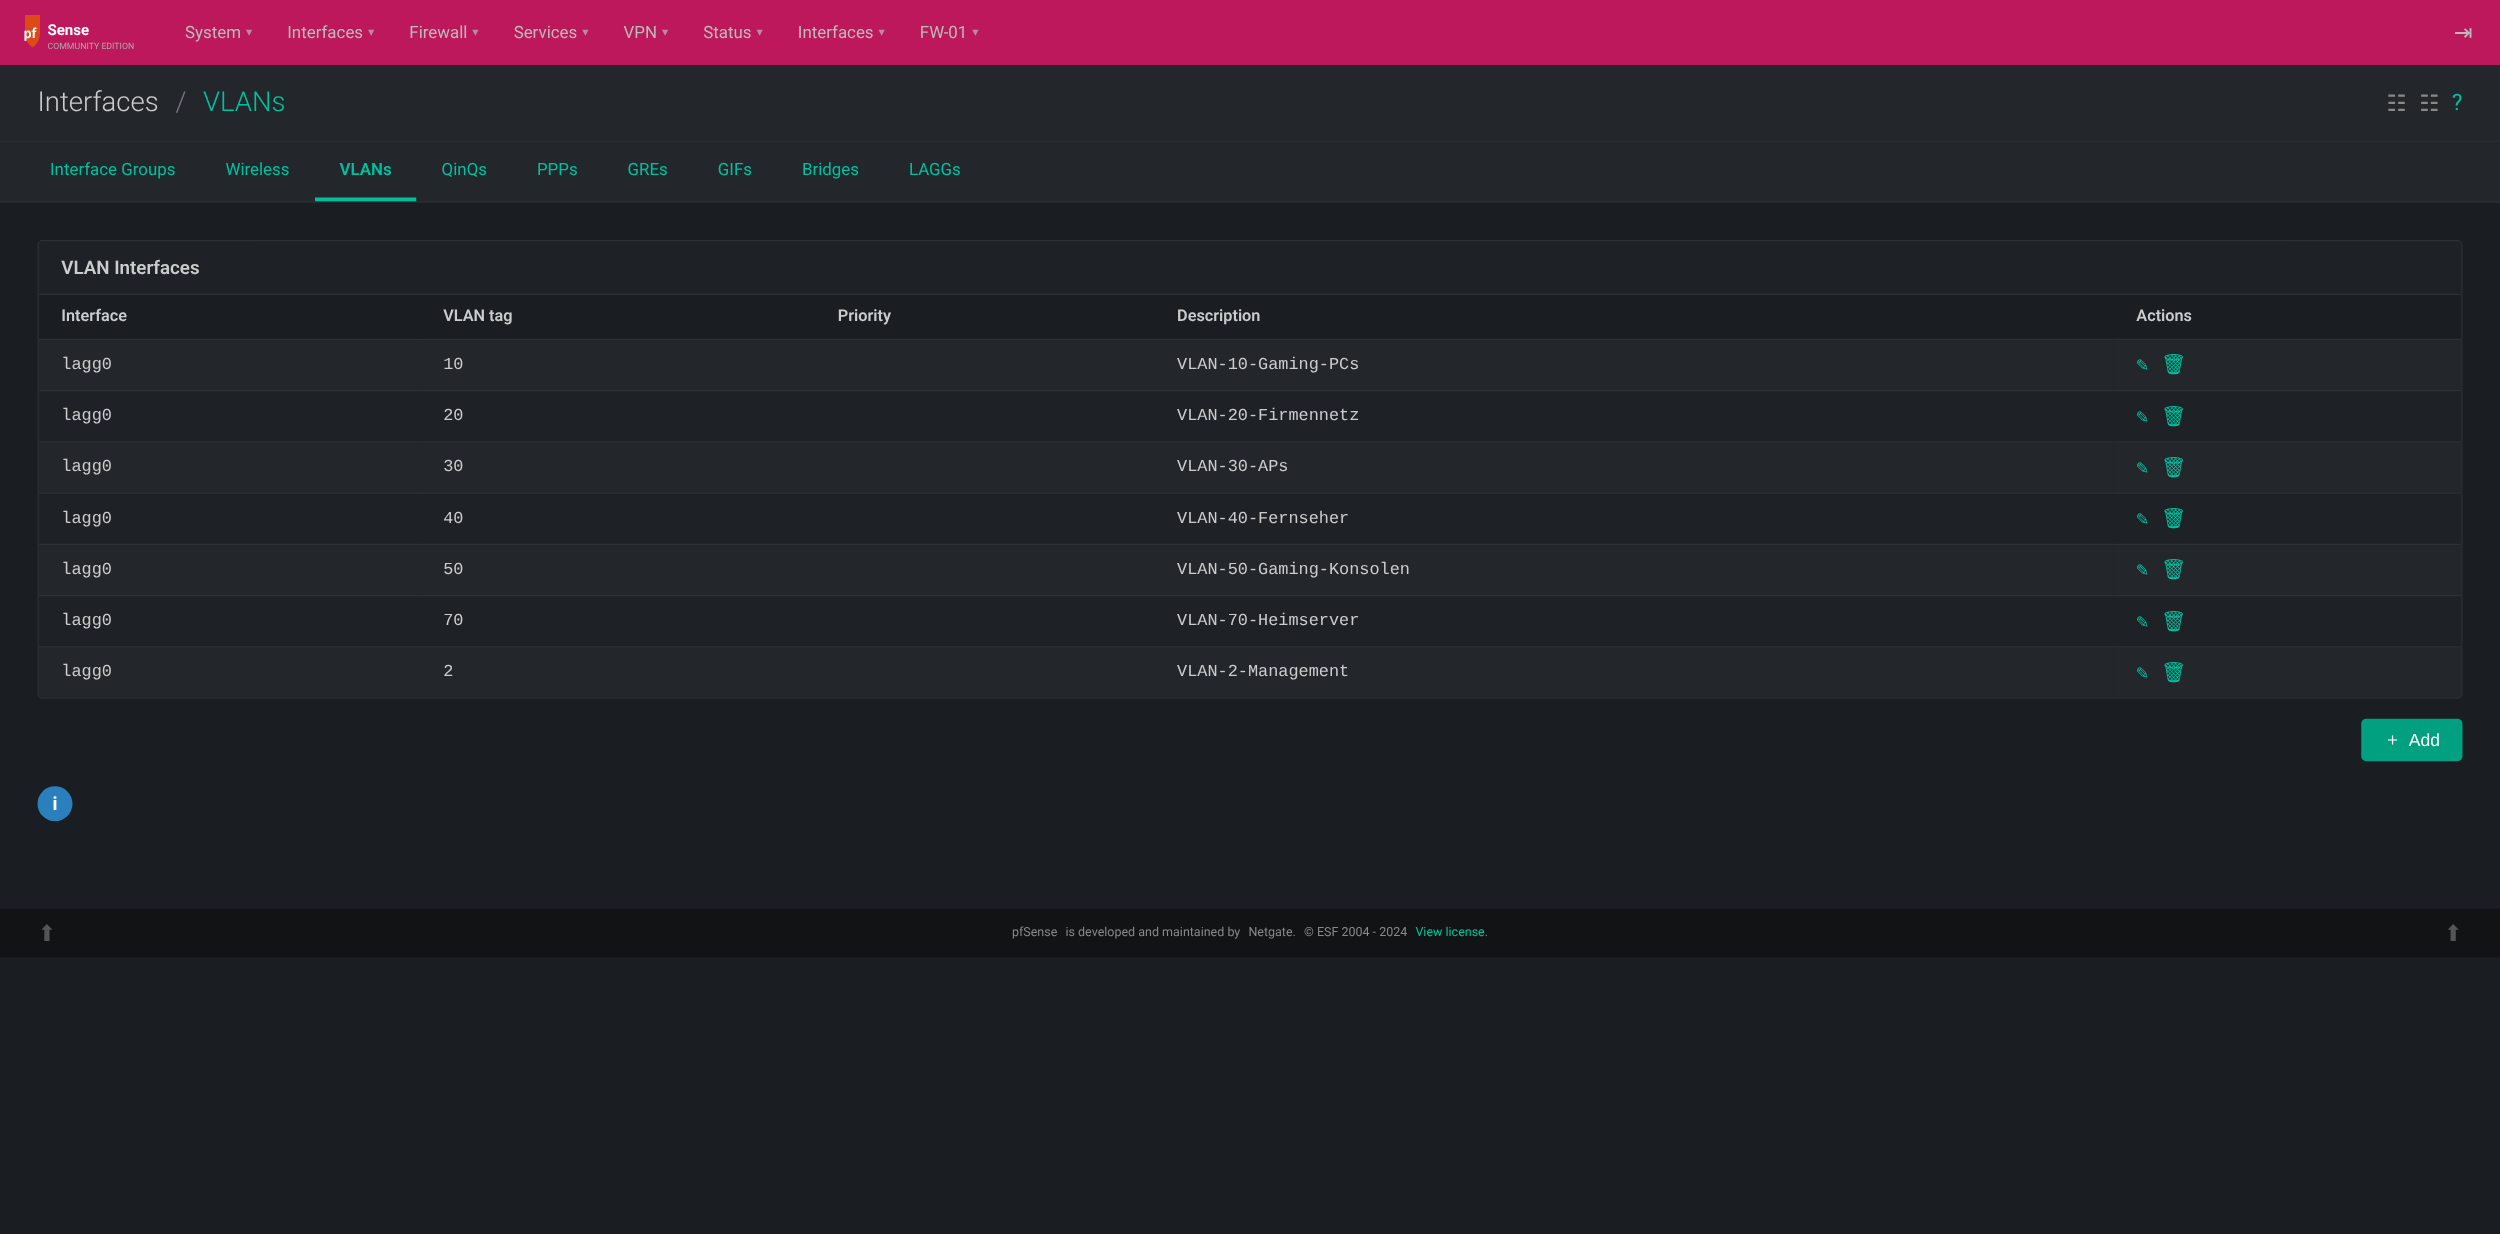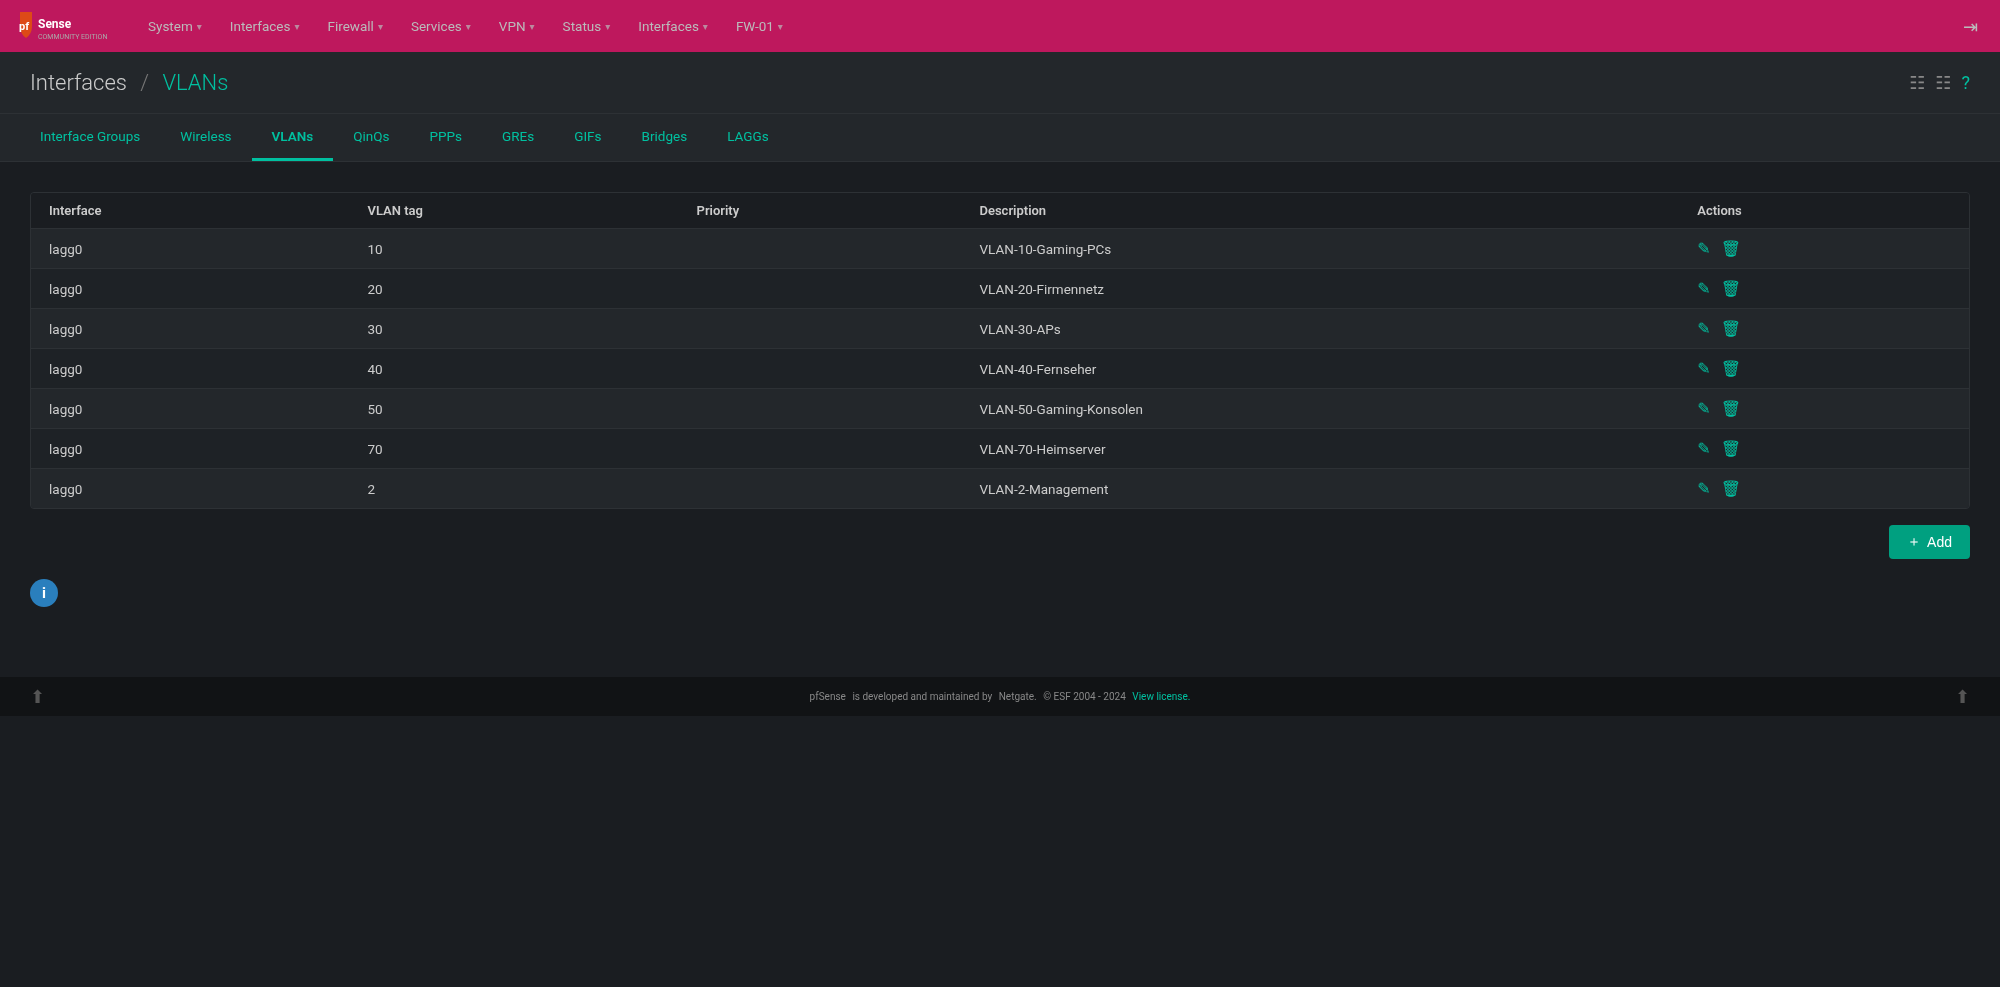--- a/index.html
+++ b/index.html
@@ -142,20 +142,21 @@
     .data-table tbody tr:nth-child(odd) {
       background: #23272b;
     }
     .data-table tbody tr:last-child {
       border-bottom: none;
     }
     .data-table tbody td {
       padding: 10px 18px;
       font-size: 13.5px;
       color: #ccc;
+      font-family: Liberation Mono, monospace;
     }
     .actions-cell {
       display: flex;
       gap: 10px;
       align-items: center;
     }
     .action-icon {
       color: #00c0a0;
       font-size: 16px;
       cursor: pointer;
@@ -307,20 +308,21 @@
     <span>Bridges</span>
   </div>
   <div class="tab">
     <span>LAGGs</span>
   </div>
 </div>
 
 <div class="main-content">
 
   <div class="table-card">
+    <div class="table-card-title">VLAN Interfaces</div>
     <table class="data-table">
       <thead>
         <tr>
           <th>Interface</th>
           <th>VLAN tag</th>
           <th>Priority</th>
           <th>Description</th>
           <th>Actions</th>
         </tr>
       </thead>

